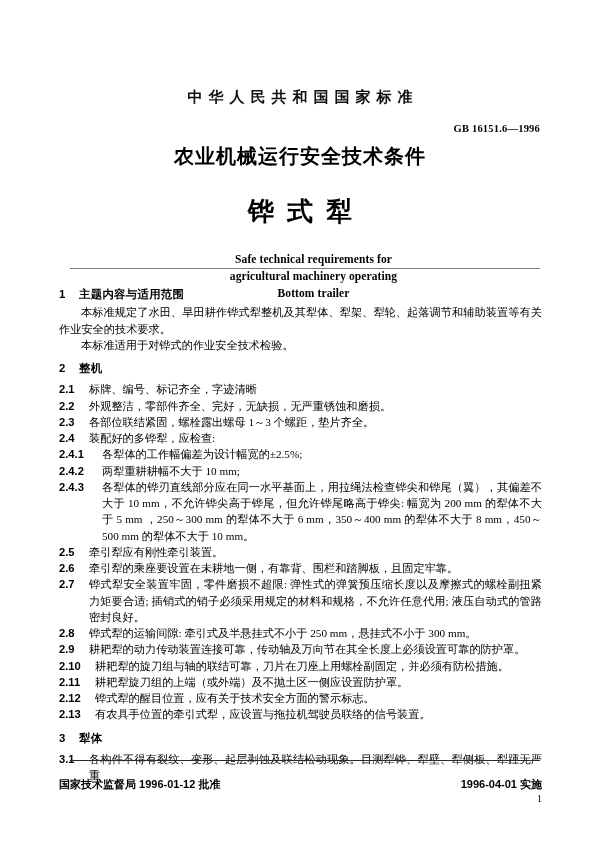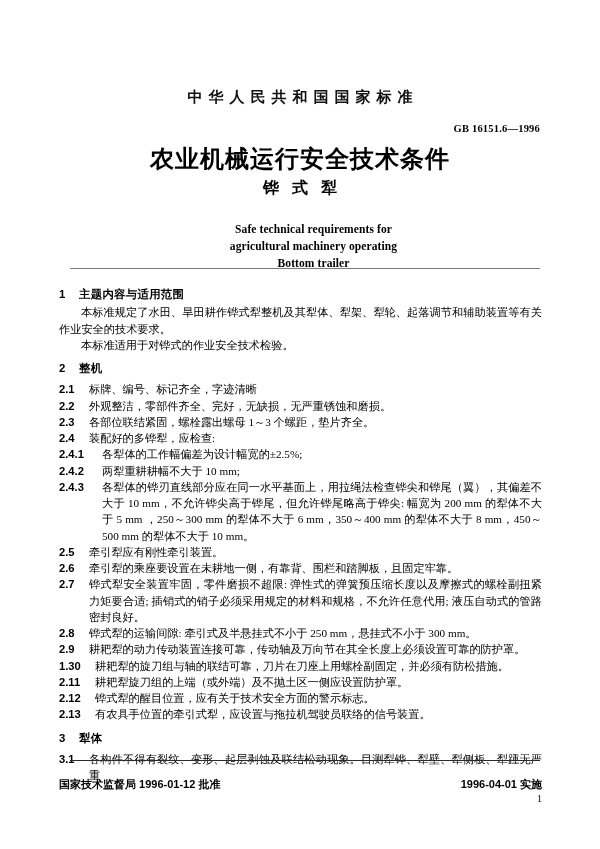--- a/index.html
+++ b/index.html
@@ -42,32 +42,32 @@
     right: 60px;
     top: 35px;
     font-family: "Liberation Serif", "DejaVu Serif", serif;
     font-size: 10.5px;
     font-weight: bold;
     letter-spacing: 0.2px;
   }
   .doc-title {
     text-align: center;
     font-family: "Liberation Sans", "DejaVu Sans", sans-serif;
-    font-size: 24px;
+    font-size: 20px;
     font-weight: bold;
     margin-top: 36px;
     letter-spacing: 1px;
     color: #000;
   }
   .doc-subtitle {
     text-align: center;
     font-family: "Liberation Sans", "DejaVu Sans", sans-serif;
-    font-size: 16px;
-    font-weight: bold;
-    margin-top: 3px;
+    font-size: 26px;
+    font-weight: bold;
+    margin-top: 24px;
     letter-spacing: 13px;
     text-indent: 13px;
     color: #000;
   }
   .en-title {
     text-align: center;
     margin-top: 22px;
     font-size: 11.5px;
     font-weight: bold;
     line-height: 17px;
@@ -232,21 +232,21 @@
     </div>
     <div class="clause lv2">
       <span class="num">2.8</span>
       <span class="body">铧式犁的运输间隙: 牵引式及半悬挂式不小于 250 mm，悬挂式不小于 300 mm。</span>
     </div>
     <div class="clause lv2">
       <span class="num">2.9</span>
       <span class="body">耕耙犁的动力传动装置连接可靠，传动轴及万向节在其全长度上必须设置可靠的防护罩。</span>
     </div>
     <div class="clause lv2w">
-      <span class="num">1.30</span>
+      <span class="num">2.10</span>
       <span class="body">耕耙犁的旋刀组与轴的联结可靠，刀片在刀座上用螺栓副固定，并必须有防松措施。</span>
     </div>
     <div class="clause lv2w">
       <span class="num">2.11</span>
       <span class="body">耕耙犁旋刀组的上端（或外端）及不抛土区一侧应设置防护罩。</span>
     </div>
     <div class="clause lv2w">
       <span class="num">2.12</span>
       <span class="body">铧式犁的醒目位置，应有关于技术安全方面的警示标志。</span>
     </div>

